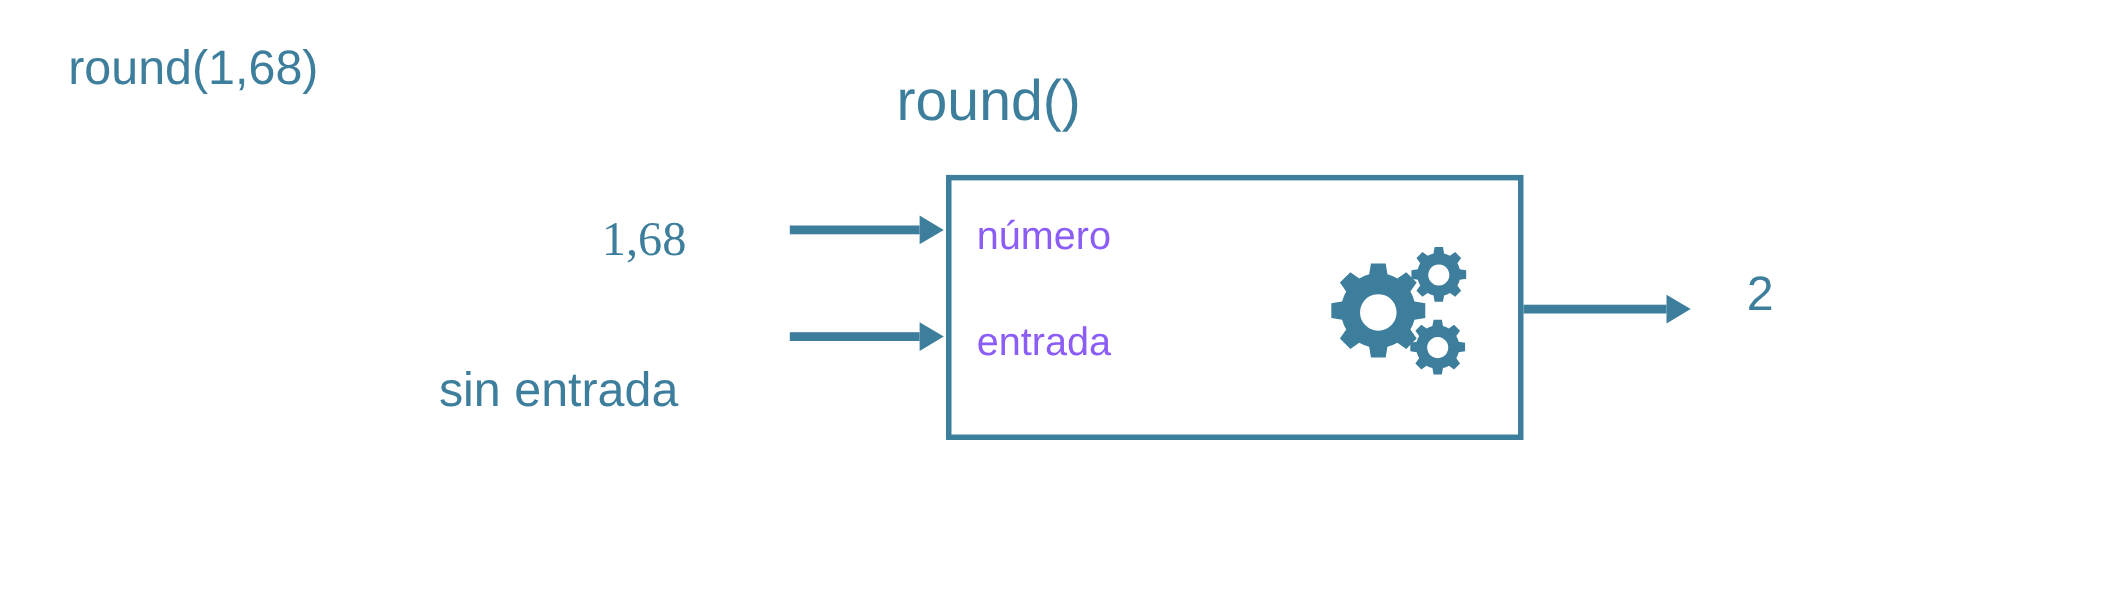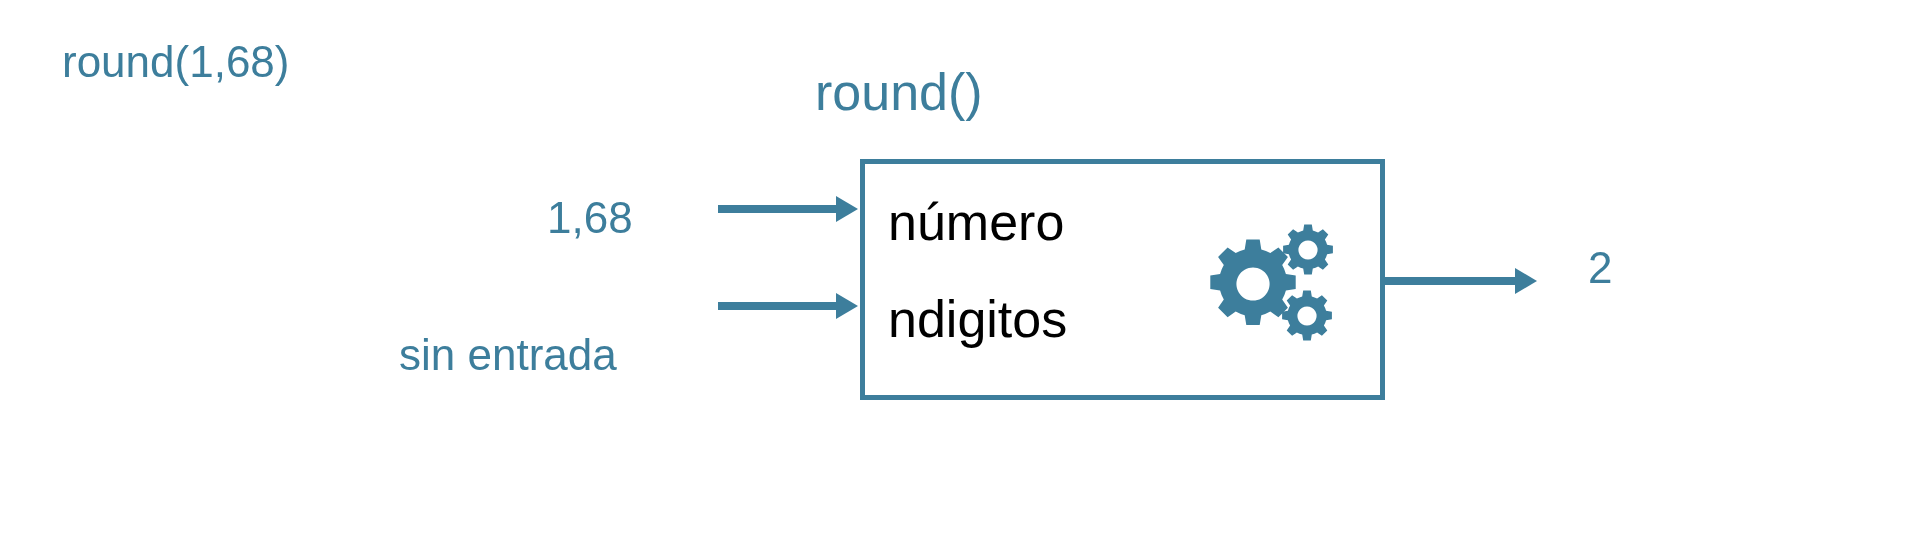--- a/index.html
+++ b/index.html
@@ -53,32 +53,33 @@
     width: 525px;
     height: 241px;
     border: 5px solid #3d7e9c;
     background: #ffffff;
     box-sizing: border-box;
   }
 
   .param-label {
     position: absolute;
     left: 888px;
-    font-size: 52px;
-    color: #000000;
+    font-size: 36px;
+    color: #8b5cf6;
     text-align: right;
   }
   #param-numero  { top: 196px; }
   #param-ndigitos{ top: 293px; }
 
   
   #arg-value-1 {
     left: 547px;
     top: 196px;
     font-size: 44px;
+    font-family: Liberation Serif, serif;
   }
   #arg-value-2 {
     left: 399px;
     top: 293px;
     font-size: 44px;
     margin-top: 40px;
   }
 
   
   #return-value {
@@ -166,21 +167,21 @@
 
   <div class="arrow" id="arrow-input-ndigitos">
     <div class="shaft"></div>
     <div class="head"></div>
   </div>
 
   <div id="function-box"></div>
 
   <div class="txt param-label" id="param-numero">número</div>
 
-  <div class="txt param-label" id="param-ndigitos">ndigitos</div>
+  <div class="txt param-label" id="param-ndigitos">entrada</div>
 
   <div id="gears-icon">
     <svg viewBox="0 0 132 122" xmlns="http://www.w3.org/2000/svg">
       <g fill="#3d7e9c">
 
         <path d="M38.3 17.6 h13.4 l1.6 9.8 a36 36 0 0 1 9.0 3.7 l8.1-5.7 l9.5 9.5 l-5.7 8.1
                  a36 36 0 0 1 3.7 9.0 l9.8 1.6 v13.4 l-9.8 1.6 a36 36 0 0 1 -3.7 9.0
                  l5.7 8.1 l-9.5 9.5 l-8.1-5.7 a36 36 0 0 1 -9.0 3.7 l-1.6 9.8 h-13.4
                  l-1.6-9.8 a36 36 0 0 1 -9.0-3.7 l-8.1 5.7 l-9.5-9.5 l5.7-8.1
                  a36 36 0 0 1 -3.7-9.0 l-9.8-1.6 v-13.4 l9.8-1.6 a36 36 0 0 1 3.7-9.0

